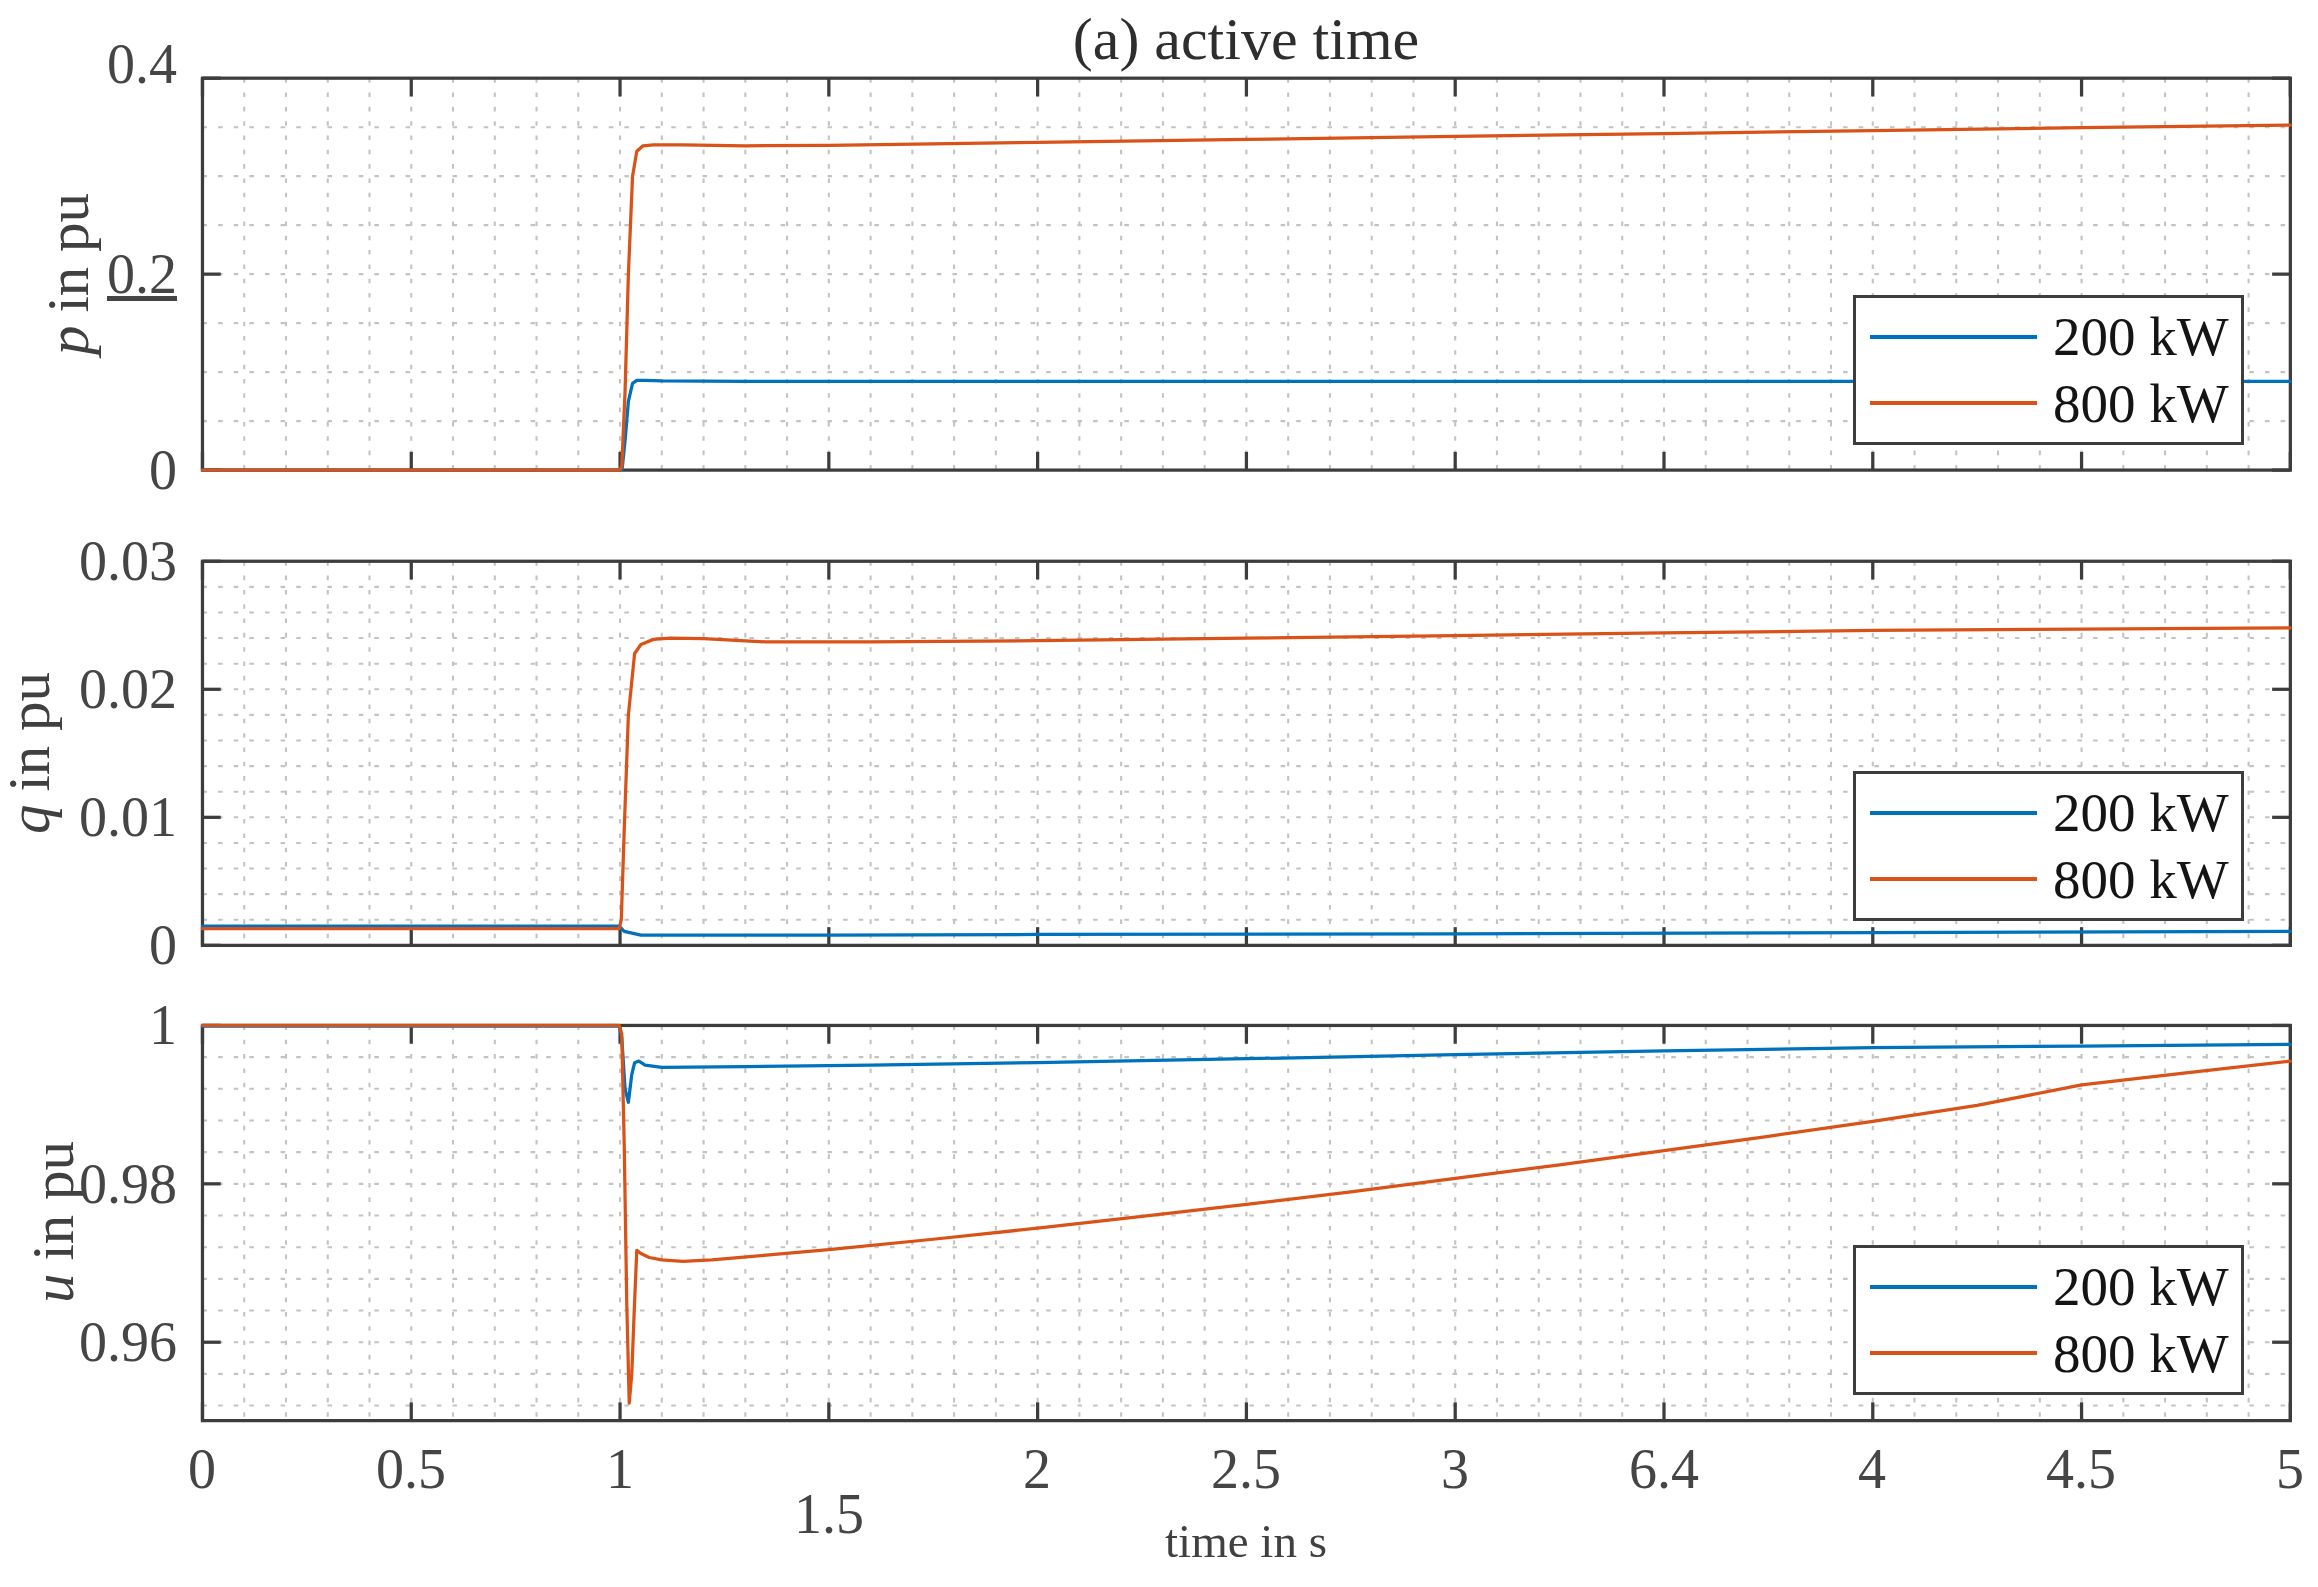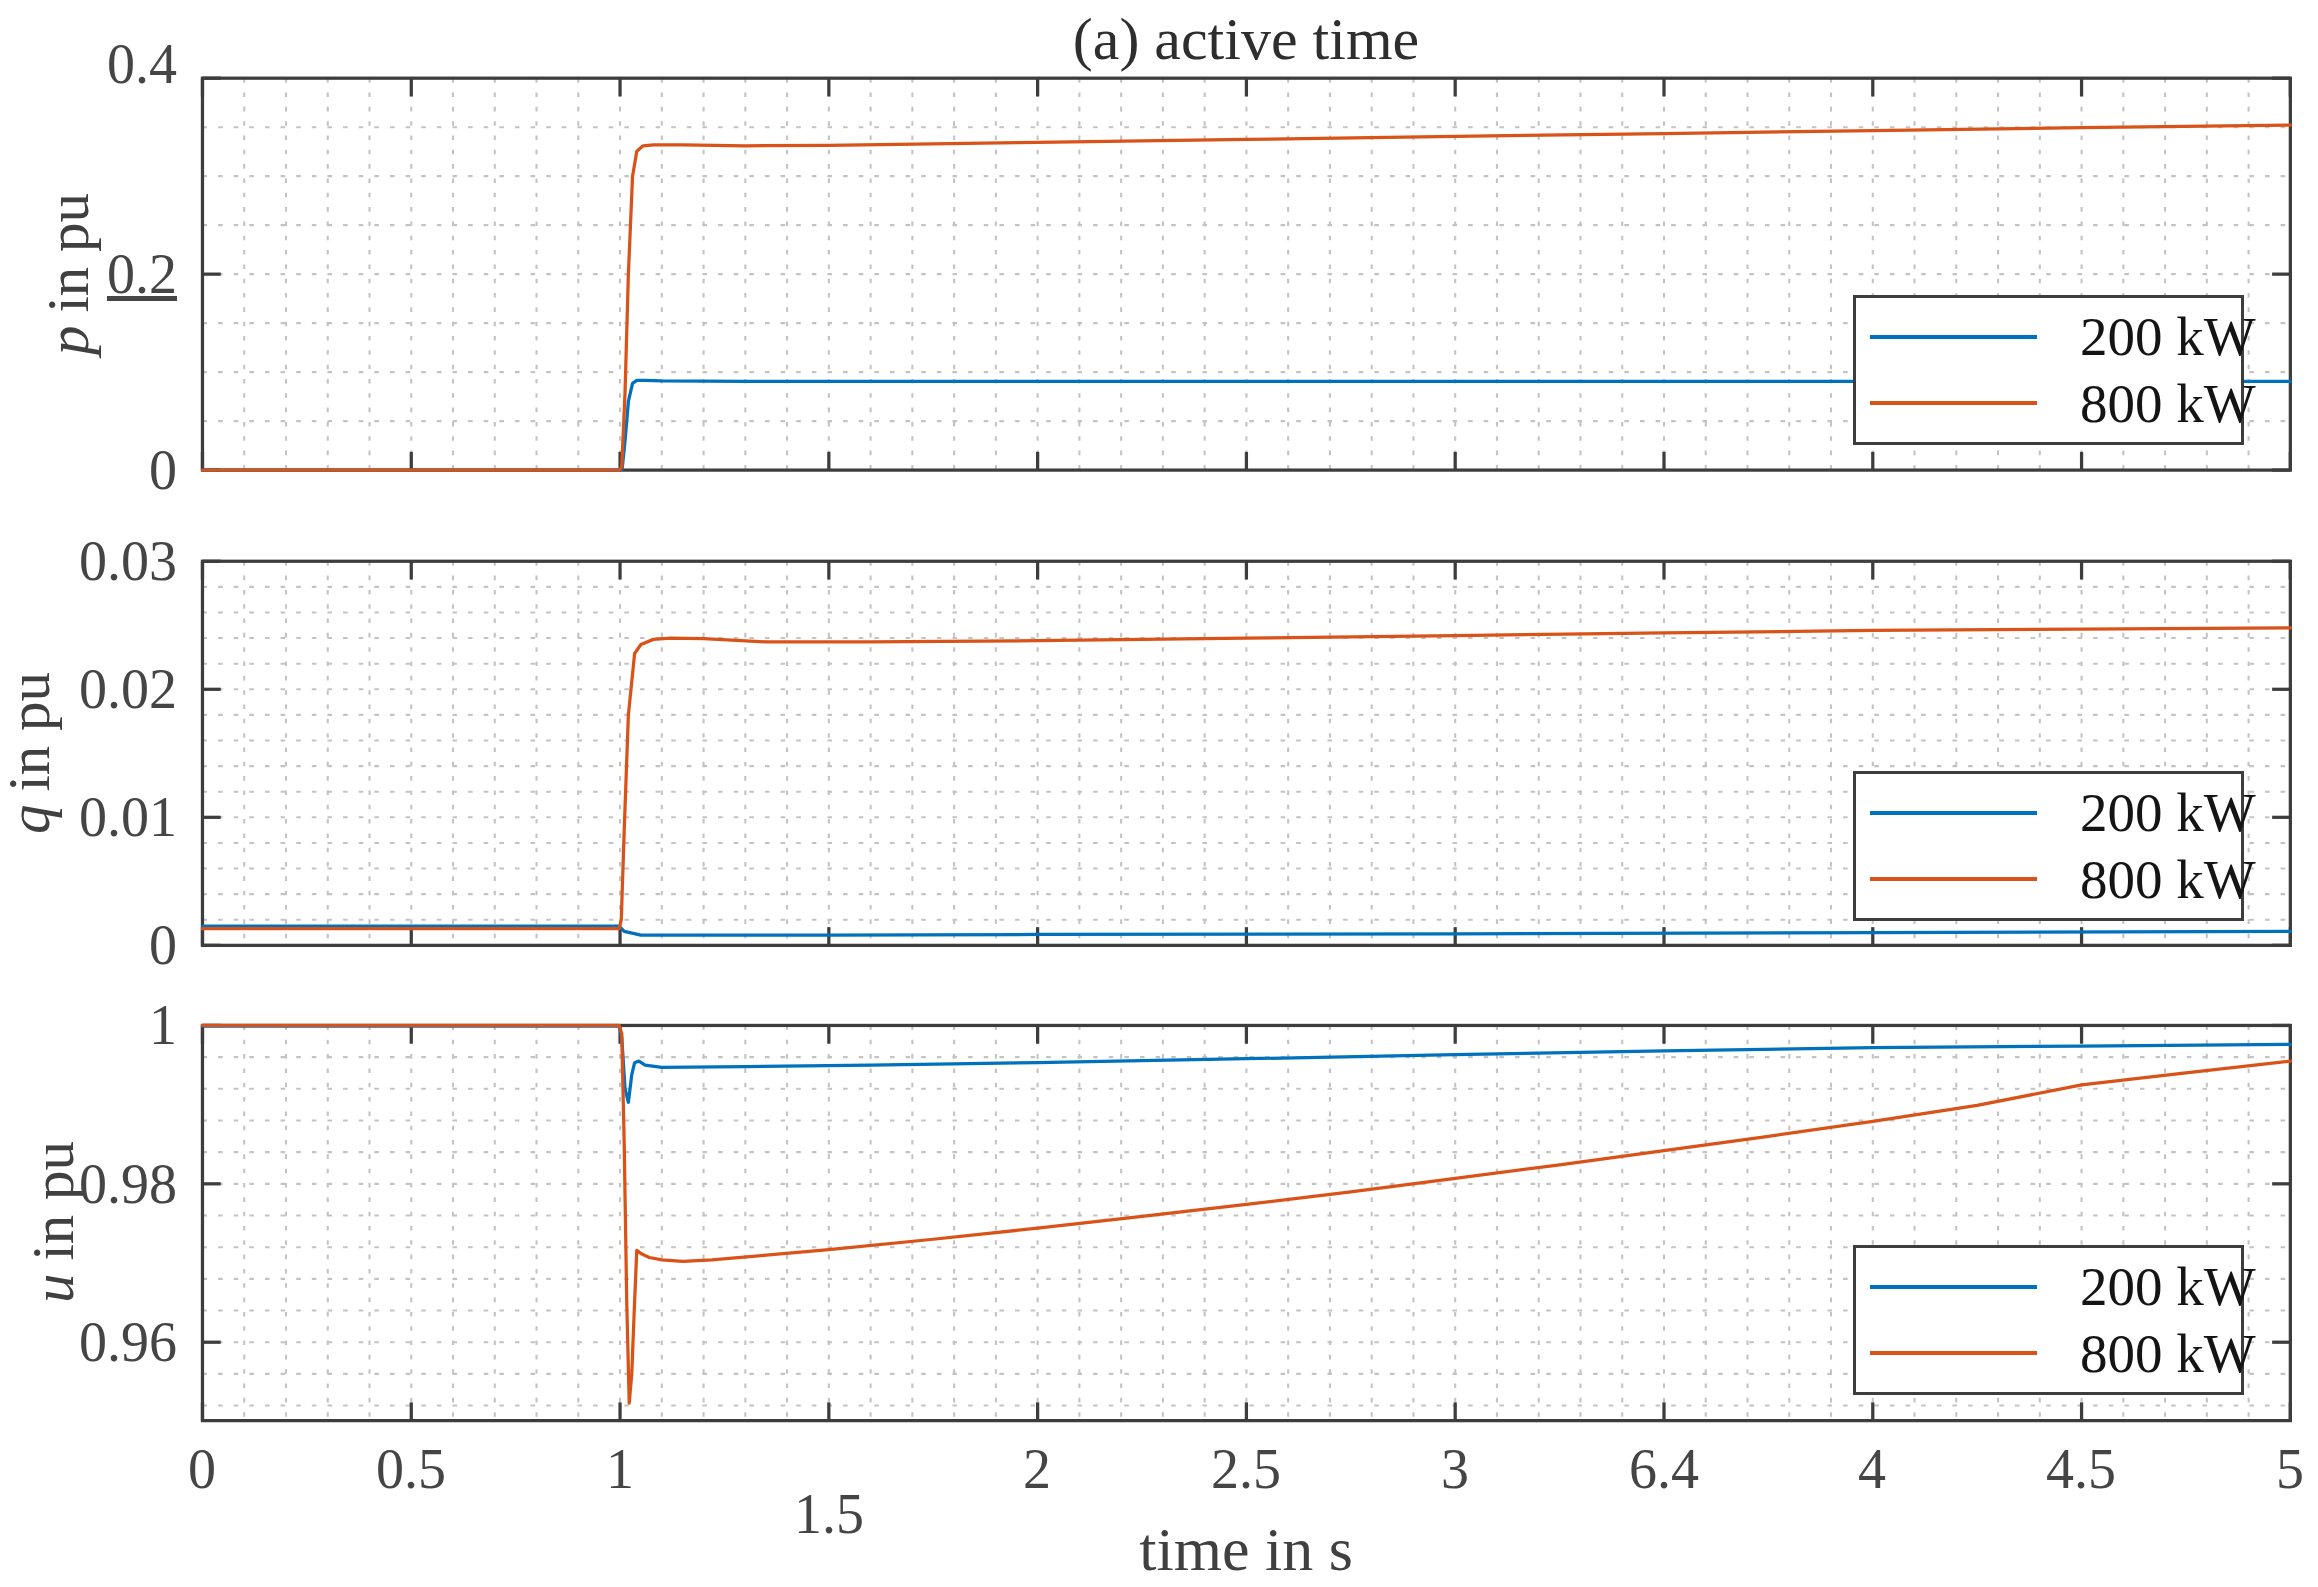--- a/index.html
+++ b/index.html
@@ -21,39 +21,39 @@
   .ylab{
     position:absolute;white-space:nowrap;font-size:59px;color:#404040;
     transform:translate(-50%,-50%) rotate(-90deg);
   }
   .ylab i{font-style:italic;margin-right:0.22em;}
   .yl-a{left:68px;top:274px}
   .yl-b{left:29px;top:753px}
   .yl-c{left:53px;top:1222px}
   .xlab{
     position:absolute;left:202px;width:2088px;text-align:center;
-    top:1514px;font-size:62px;color:#404040;
+    top:1514px;font-size:47px;color:#404040;
   }
   .tick-y{
     position:absolute;left:0;width:177px;text-align:right;
     font-size:56px;color:#454545;transform:translateY(-50%);white-space:nowrap;
   }
   .tick-x{
     position:absolute;width:195px;text-align:center;
     font-size:56px;color:#454545;top:1437px;transform:translateX(-50%);white-space:nowrap;
   }
   .legend{
     position:absolute;left:1853px;width:391px;height:150px;
     background:#ffffff;border:3.3px solid #3d3d3d;box-sizing:border-box;
     display:flex;flex-direction:column;justify-content:space-evenly;
   }
   .lg-a{top:295px}
   .lg-b{top:771px}
   .lg-c{top:1245px}
-  .lg-row{display:flex;align-items:center;gap:27px;}
+  .lg-row{display:flex;align-items:center;}
   .lg-line{width:167px;height:3.9px;margin-left:14.3px;flex:none;background:#888;}
   .lg-text{margin-left:15.6px;font-size:55px;line-height:1;color:#141414;white-space:nowrap;}
 </style>
 </head>
 <body>
 
 <div id="figure">
   <svg id="plot-svg" width="2319" height="1588" viewBox="0 0 3562 2439">
       <g>
         <g stroke="#c3c3c3" stroke-width="3.2" fill="none">

